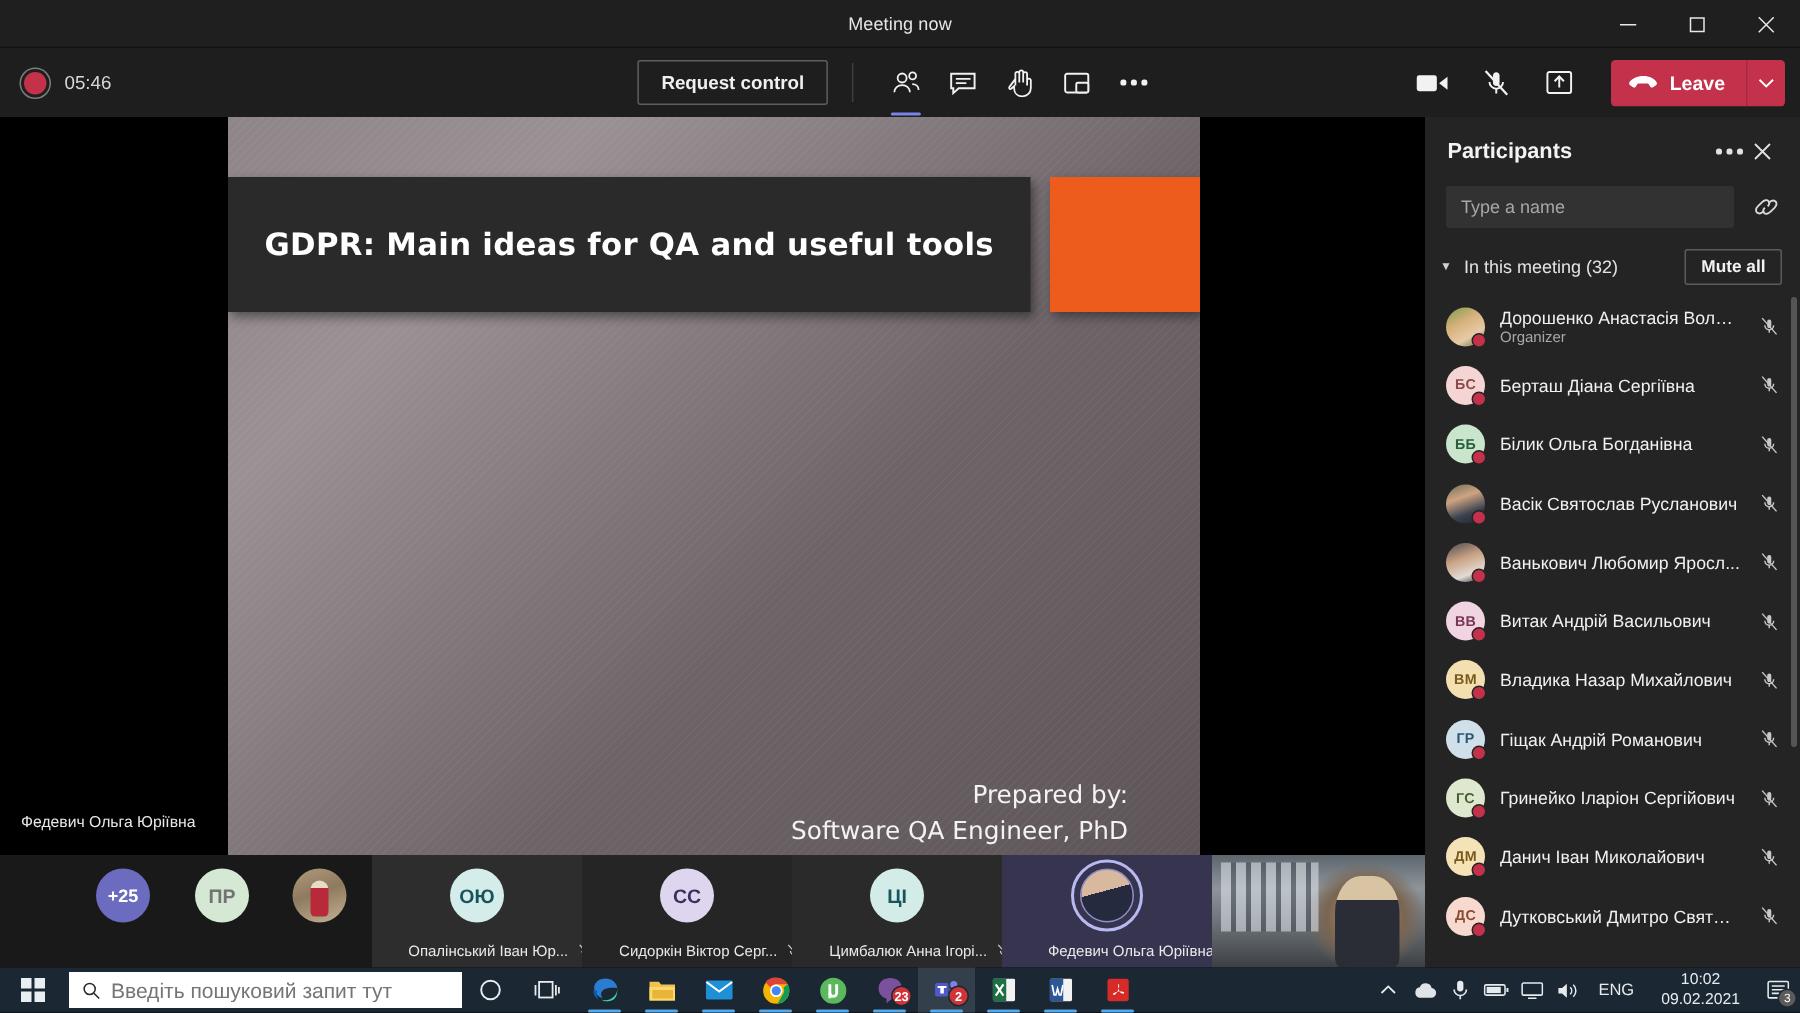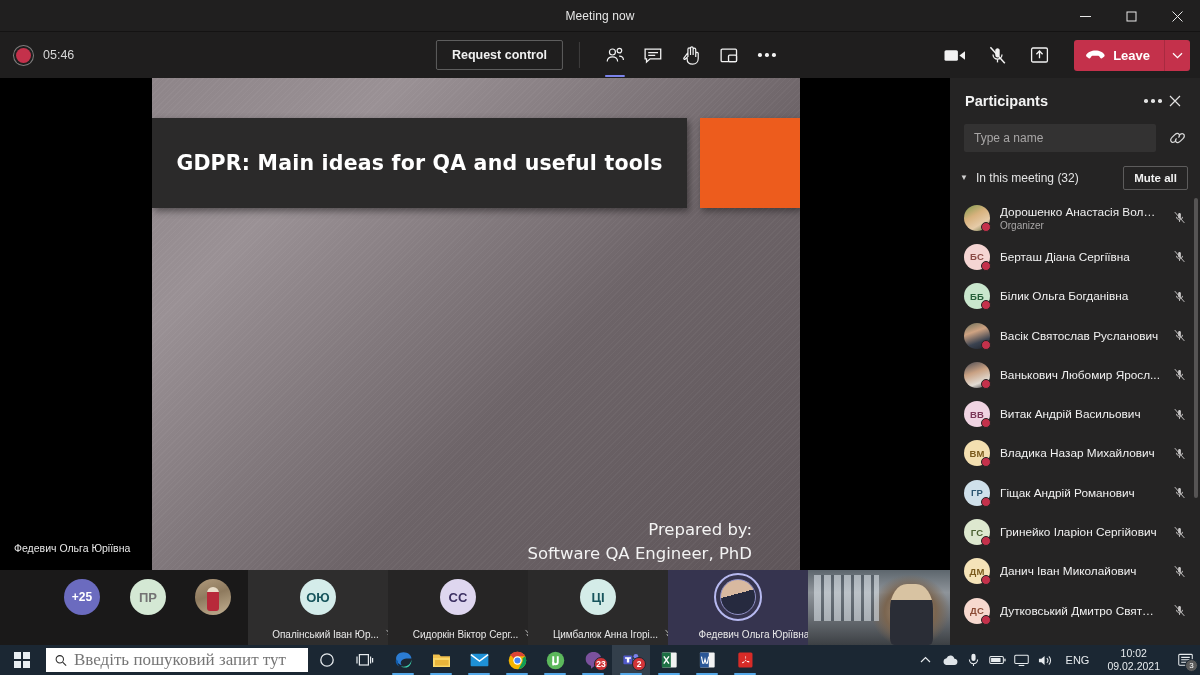--- a/index.html
+++ b/index.html
@@ -30,21 +30,21 @@
   }
   .rec-wrap{ position:absolute; left:16px; display:flex; align-items:center; gap:12px; }
   .rec-dot{
     width:15px; height:15px; border-radius:50%; background:#c4314b;
     box-shadow:0 0 0 2px #1f1e1e, 0 0 0 3px #7e7d7d;
   }
   .rec-time{ font-size:12.5px; color:#d6d6d6; }
 
   .center-group{
     position:absolute; left:50%; transform:translateX(-50%);
-    display:flex; align-items:center; gap:0;margin-left:11px;
+    display:flex; align-items:center; gap:0;
   }
   .req-btn{
     border:1px solid #5e5e5e; background:#1f1e1e; color:#f0f0f0;
     font-size:12.5px; font-weight:bold; padding:7px 15px; border-radius:2px;
     font-family:"Liberation Sans", sans-serif; cursor:pointer; white-space:nowrap;
   }
   .divider-v{ width:1px; height:26px; background:#3f3e3e; margin:0 16px; }
   .tool-icons{ display:flex; align-items:center; }
   .ticon{
     position:relative; width:38px; height:40px; display:flex; align-items:center;
@@ -209,22 +209,22 @@
     display:flex; align-items:center;
   }
   .start{ width:44px; height:30px; display:flex; align-items:center; justify-content:center; cursor:pointer; }
   .win-logo{ display:grid; grid-template-columns:7px 7px; grid-template-rows:7px 7px; gap:1.6px; }
   .win-logo i{ background:#e9eef2; display:block; }
   .tb-search{
     width:262px; height:24px; background:#fff; display:flex; align-items:center; gap:7px;
     padding:0 9px; margin-left:2px; cursor:text;
   }
   .tb-search input{
-    border:none; outline:none; font-size:17px; color:#1a1a1a; width:100%;
-    font-family:Liberation Serif, serif; background:transparent;
+    border:none; outline:none; font-size:14px; color:#1a1a1a; width:100%;
+    font-family:Liberation Sans, sans-serif; background:transparent;
   }
   .tb-ic{ width:38px; height:30px; display:flex; align-items:center; justify-content:center;
     position:relative; cursor:pointer; }
   .tb-ic.run::after{
     content:""; position:absolute; bottom:0; left:8px; width:22px; height:2.5px;
     background:#55a8e8; border-radius:1px;
   }
   .tb-ic.active{ background:#333f4b; }
   .badge{
     position:absolute; right:4px; bottom:4px; min-width:14px; height:14px; border-radius:50%;

